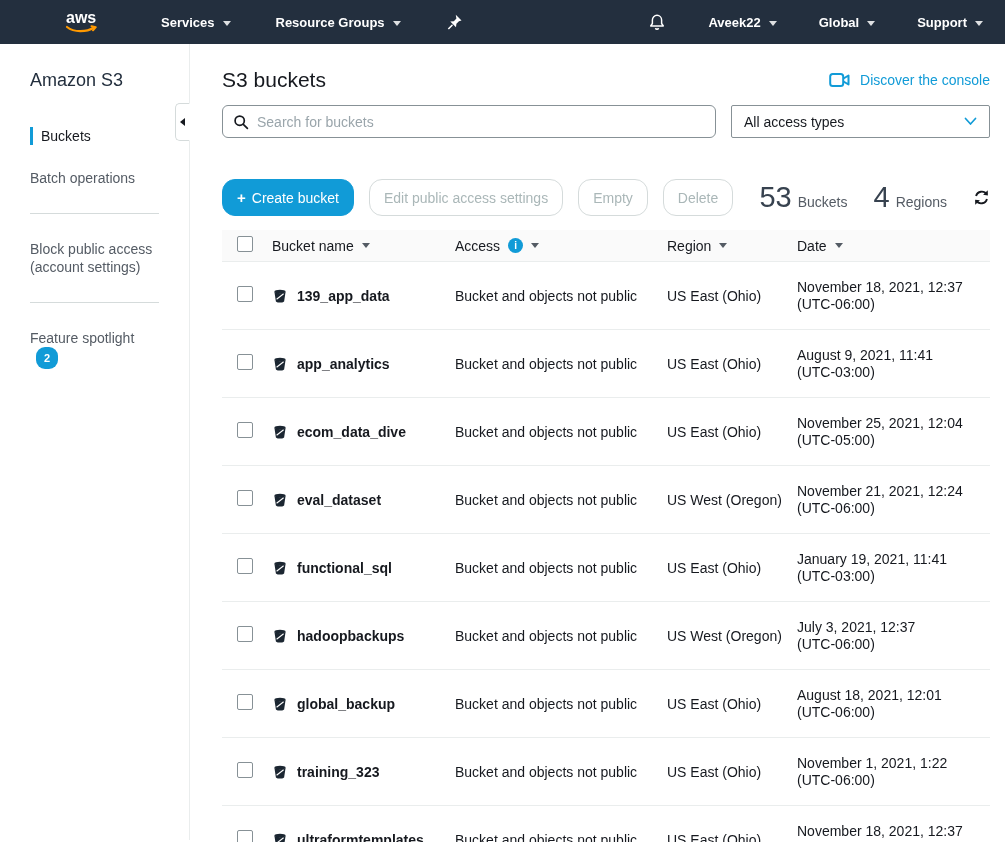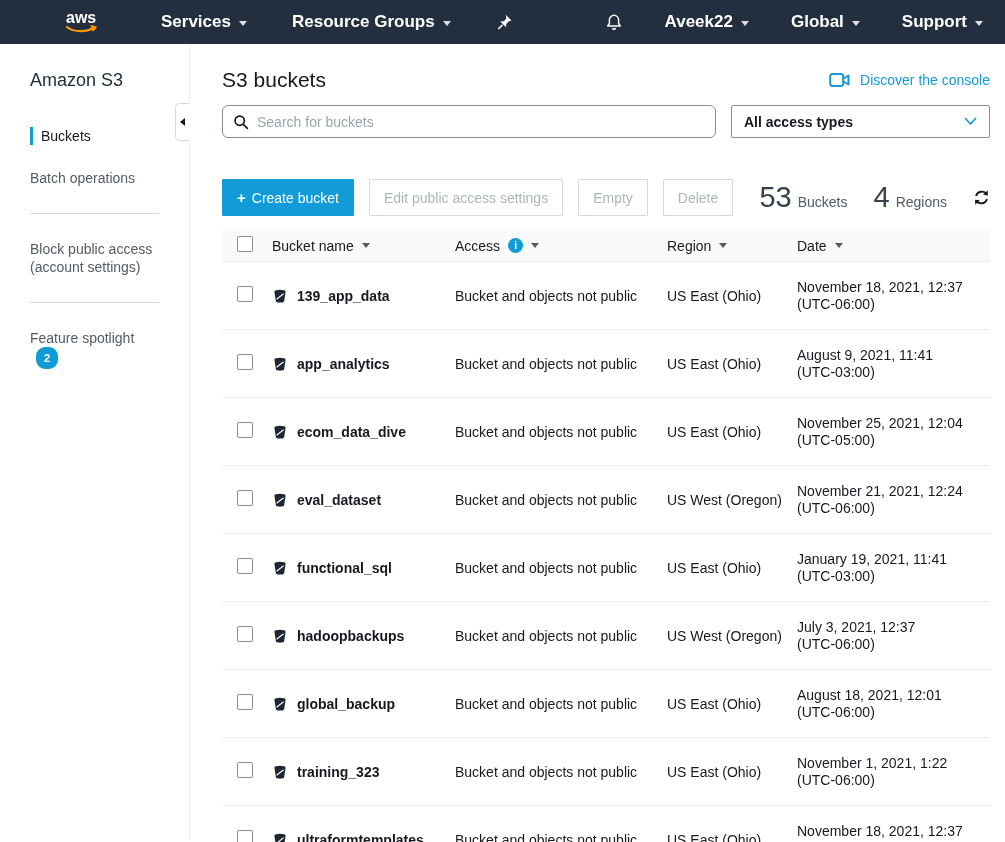--- a/index.html
+++ b/index.html
@@ -2,21 +2,21 @@
 <html><head>
 <meta charset="utf-8">
 <style>
   * { margin:0; padding:0; box-sizing:border-box; }
   html,body { width:1005px; height:842px; overflow:hidden; background:#fff;
               font-family:"Liberation Sans", sans-serif; color:#16191f; }
 
   
   .topnav { height:44px; background:#232f3e; display:flex; align-items:center; padding:0 22px; }
   .logo { margin-left:38px; margin-right:55px; display:flex; align-items:center; }
-  .nav-item { display:flex; align-items:center; gap:8px; color:#fff; font-size:17px; font-weight:700;
+  .nav-item { display:flex; align-items:center; gap:8px; color:#fff; font-size:13px; font-weight:700;
               margin-right:45px; cursor:pointer; white-space:nowrap; }
   .chev { width:0; height:0; border-left:4px solid transparent; border-right:4px solid transparent;
           border-top:5px solid rgba(255,255,255,.85); margin-top:2px; }
   .nav-right { margin-left:auto; display:flex; align-items:center; }
   .nav-right .nav-item { margin-right:0; margin-left:42px; font-weight:700; }
   .bell { margin-left:0; display:flex; align-items:center; }
 
   
   .layout { display:flex; height:796px; }
   .sidebar { width:190px; border-right:1px solid #eaeded; position:relative; flex:none; }
@@ -40,24 +40,24 @@
   .page-title { font-size:21px; font-weight:400; color:#16191f; }
   .discover { display:flex; align-items:center; gap:10px; color:#119bd7; font-size:14px; cursor:pointer; }
 
   .controls { margin-top:13px; display:flex; gap:15px; }
   .searchbox { flex:1; height:33px; border:1px solid #879196; border-radius:6px; display:flex;
                align-items:center; padding:0 10px; background:#fff; }
   .searchbox input { border:none; outline:none; flex:1; font-size:14px; margin-left:8px;
                      font-family:"Liberation Sans", sans-serif; color:#16191f; }
   .searchbox input::placeholder { color:#9aa5ab; }
   .select { width:259px; height:33px; border:1px solid #879196; border-radius:2px; display:flex;
-            align-items:center; justify-content:space-between; padding:0 12px; font-size:14px; cursor:pointer;font-weight:bold; }
+            align-items:center; justify-content:space-between; padding:0 12px; font-size:14px; cursor:pointer; }
 
   .actions { margin-top:41px; display:flex; align-items:center; }
-  .btn { height:37px; font-size:14px; border-radius:1px; padding:0 14px;
+  .btn { height:37px; font-size:14px; border-radius:13px; padding:0 14px;
          font-family:"Liberation Sans", sans-serif; cursor:pointer; white-space:nowrap; }
   .btn-primary { background:#119bd7; border:1px solid #119bd7; color:#fff; margin-right:15px; }
   .btn-primary .plus { font-weight:700; margin-right:6px; font-size:15px; }
   .btn-disabled { background:#fff; border:1px solid #d5dbdb; color:#aab7b8; margin-right:15px; cursor:default; }
 
   .counts { margin-left:auto; display:flex; align-items:center; }
   .count-num { font-size:29px; font-weight:400; color:#37424f; }
   .count-label { font-size:14px; color:#545b64; margin-left:6px; margin-top:9px; }
   .count-group { display:flex; align-items:center; }
   .count-group + .count-group { margin-left:26px; }

